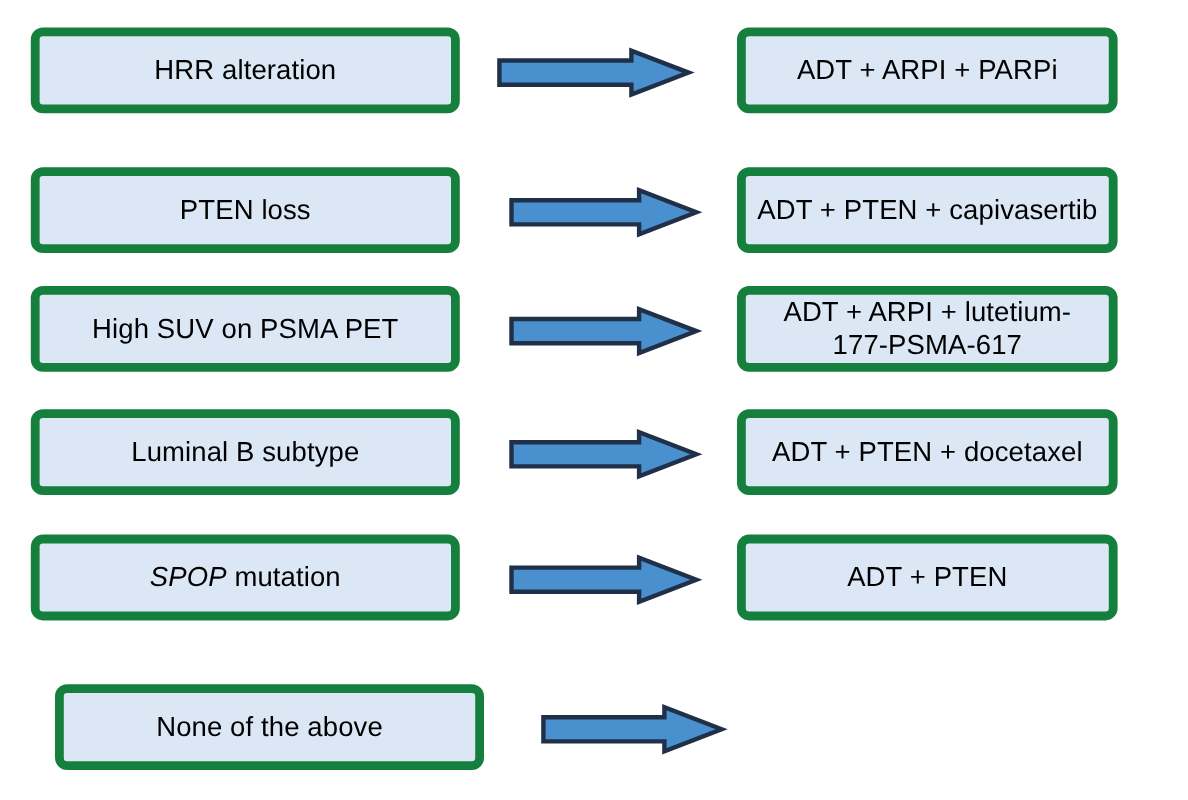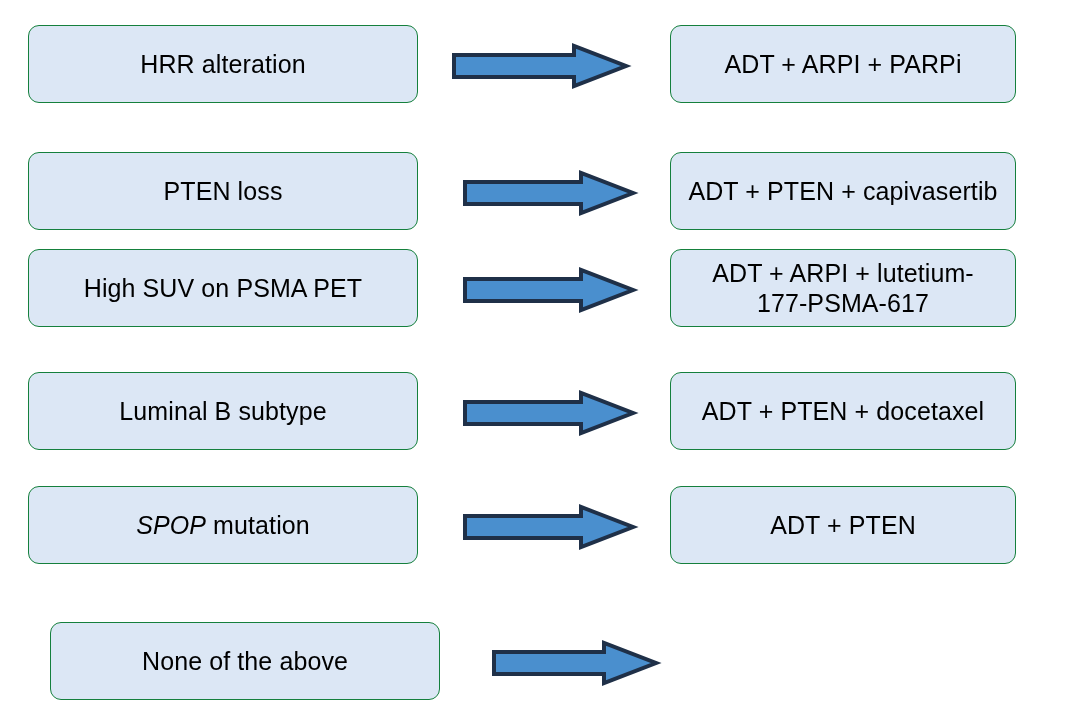--- a/index.html
+++ b/index.html
@@ -23,21 +23,21 @@
     left: 0;
     width: 1080px;
     height: 82px;
   }
   .node {
     position: absolute;
     top: 0;
     height: 78px;
     box-sizing: border-box;
     background: #dce7f5;
-    border: 1px solid #15803d;
+    border: 8px solid #15803d;
     border-radius: 11px;
     display: flex;
     align-items: center;
     justify-content: center;
     text-align: center;
     color: #000000;
     font-size: 25px;
     line-height: 30px;
     letter-spacing: 0.1px;
     padding: 0 10px;
@@ -98,21 +98,21 @@
     <div class="arrow" style="left:463px;">
       <svg width="172" height="44" viewBox="0 0 172 44" aria-hidden="true">
         <polygon class="arrow-body" points="2,11 118,11 118,2 170,22 118,42 118,33 2,33"></polygon>
       </svg>
     </div>
     <div class="node node-right">
       <span class="label">ADT + PTEN + capivasertib</span>
     </div>
   </div>
 
-  <div class="row" style="top:249px;">
+  <div class="row" style="top:260px;">
     <div class="node node-left">
       <span class="label">High SUV on PSMA PET</span>
     </div>
     <div class="arrow" style="left:463px;">
       <svg width="172" height="44" viewBox="0 0 172 44" aria-hidden="true">
         <polygon class="arrow-body" points="2,11 118,11 118,2 170,22 118,42 118,33 2,33"></polygon>
       </svg>
     </div>
     <div class="node node-right">
       <span class="label"><span>ADT + ARPI + lutetium-</span><br><span>177-PSMA-617</span></span>

